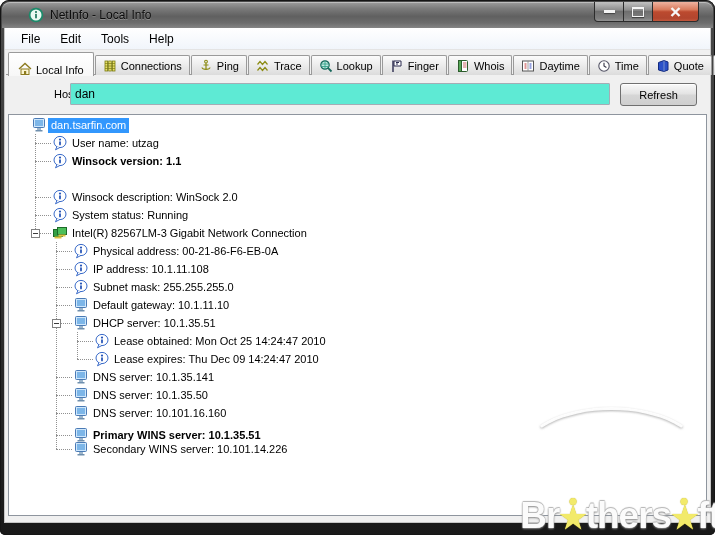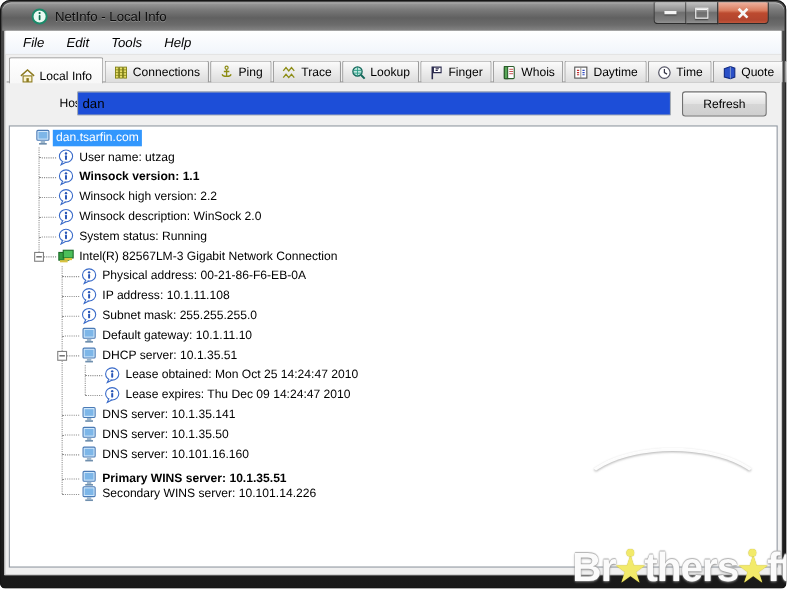--- a/index.html
+++ b/index.html
@@ -25,37 +25,37 @@
   .wbtn.close{width:45px;border-left:none;border-radius:0 0 4px 0;
        background:linear-gradient(180deg,#efb3a0,#d97b5d 40%,#bc4a2f 52%,#b2452e 85%,#c2573c);}
   .glyph-min{width:11px;height:3px;background:#f4f4f4;box-shadow:0 1px 1px #444;}
   .glyph-max{width:10px;height:8px;border:1px solid #f4f4f4;box-shadow:0 1px 1px #444, inset 0 1px 0 #f4f4f4;}
   
   .client{position:absolute;left:4px;top:28px;right:4px;bottom:12px;background:#f0f0f0;
        box-shadow:inset 1px 0 0 #c6c6c6, inset -1px 0 0 #c6c6c6, inset 0 -1px 0 #c6c6c6;}
   .menubar{position:absolute;left:1px;top:0;right:1px;height:21px;display:flex;align-items:center;
        padding-left:7px;gap:2px;font-size:12px;color:#000;
        background:linear-gradient(180deg,#ffffff,#f1f5fb);border-bottom:1px solid #e4e4e4;}
-  .menu-item{padding:2px 9px;font-style:italic;}
+  .menu-item{padding:2px 9px;}
   
   .tabline{position:absolute;left:2px;right:2px;top:46px;border-top:1px solid #9a9a9a;}
   .tabstrip{position:absolute;left:4px;right:2px;top:24px;height:23px;display:flex;align-items:flex-end;}
   #tabs{display:flex;align-items:flex-end;}
   .tab{height:19px;display:flex;align-items:center;gap:4px;padding:0 7px;font-size:11px;color:#000;
        background:linear-gradient(180deg,#fbfbfb,#dcdcdc);border:1px solid #9a9a9a;border-bottom:none;
        border-radius:2px 2px 0 0;margin-right:1px;position:relative;z-index:1;white-space:nowrap;}
   .tab.active{height:23px;background:linear-gradient(180deg,#ffffff,#f7f7f7);z-index:3;
        margin-bottom:-1px;padding:0 9px;align-items:flex-end;}
   .tab svg{display:block;}
   .tab.partial{width:10px;padding:0 2px;overflow:hidden;}
   
   .host-label{position:absolute;left:14px;top:60px;font-size:11px;color:#000;margin-left:36px;}
   .host-input{position:absolute;left:66px;top:55px;width:540px;height:22px;box-sizing:border-box;
        border:1px solid #a5acb5;border-radius:1px;padding:0 4px;font-size:12px;
-       font-family:"Liberation Sans",sans-serif;background:#1d4ed8;color:#000;}
+       font-family:"Liberation Sans",sans-serif;background:#5eead4;color:#000;}
   .refresh-btn{position:absolute;left:616px;top:55px;width:77px;height:23px;box-sizing:border-box;
        border:1px solid #707070;border-radius:3px;font-size:11px;color:#000;
        font-family:"Liberation Sans",sans-serif;
        background:linear-gradient(180deg,#f9f9f9,#e3e3e3 48%,#d6d6d6 52%,#cfcfcf);
        box-shadow:inset 0 1px 0 #fff;}
   
   .treepanel{position:absolute;left:4px;right:4px;top:86px;bottom:7px;background:#fff;
        border:1px solid #8e959e;overflow:hidden;}
   .trow{position:absolute;left:0;right:0;height:18px;}
   .ticon{position:absolute;top:1px;width:16px;height:16px;}
@@ -264,32 +264,20 @@
           <span class="ticon" style="left: 43px;">
             <svg width="16" height="16" viewBox="0 0 16 16">
               <ellipse cx="8" cy="7" rx="6" ry="5.6" fill="#fff" stroke="#3a6bc9"></ellipse>
               <path d="M5 11.5 L3.5 14.8 L8 12.4" fill="#fff" stroke="#3a6bc9"></path>
               <circle cx="8" cy="4.6" r="1.1" fill="#2a57b8"></circle>
               <rect x="7.1" y="6.2" width="1.8" height="4.2" rx="0.8" fill="#2a57b8"></rect>
             </svg>
           </span>
           <span class="tlabel" style="left: 60px; font-weight: bold;">Winsock version: 1.1</span>
         </div>
-        <div class="trow" style="top: 55px;">
-          <span class="stub" style="left: 26px; width: 16px;"></span>
-          <span class="ticon" style="left: 43px;">
-            <svg width="16" height="16" viewBox="0 0 16 16">
-              <ellipse cx="8" cy="7" rx="6" ry="5.6" fill="#fff" stroke="#3a6bc9"></ellipse>
-              <path d="M5 11.5 L3.5 14.8 L8 12.4" fill="#fff" stroke="#3a6bc9"></path>
-              <circle cx="8" cy="4.6" r="1.1" fill="#2a57b8"></circle>
-              <rect x="7.1" y="6.2" width="1.8" height="4.2" rx="0.8" fill="#2a57b8"></rect>
-            </svg>
-          </span>
-          <span class="tlabel" style="left: 60px;">Winsock high version: 2.2</span>
-        </div>
         <div class="trow" style="top: 73px;">
           <span class="stub" style="left: 26px; width: 16px;"></span>
           <span class="ticon" style="left: 43px;">
             <svg width="16" height="16" viewBox="0 0 16 16">
               <ellipse cx="8" cy="7" rx="6" ry="5.6" fill="#fff" stroke="#3a6bc9"></ellipse>
               <path d="M5 11.5 L3.5 14.8 L8 12.4" fill="#fff" stroke="#3a6bc9"></path>
               <circle cx="8" cy="4.6" r="1.1" fill="#2a57b8"></circle>
               <rect x="7.1" y="6.2" width="1.8" height="4.2" rx="0.8" fill="#2a57b8"></rect>
             </svg>
           </span>

